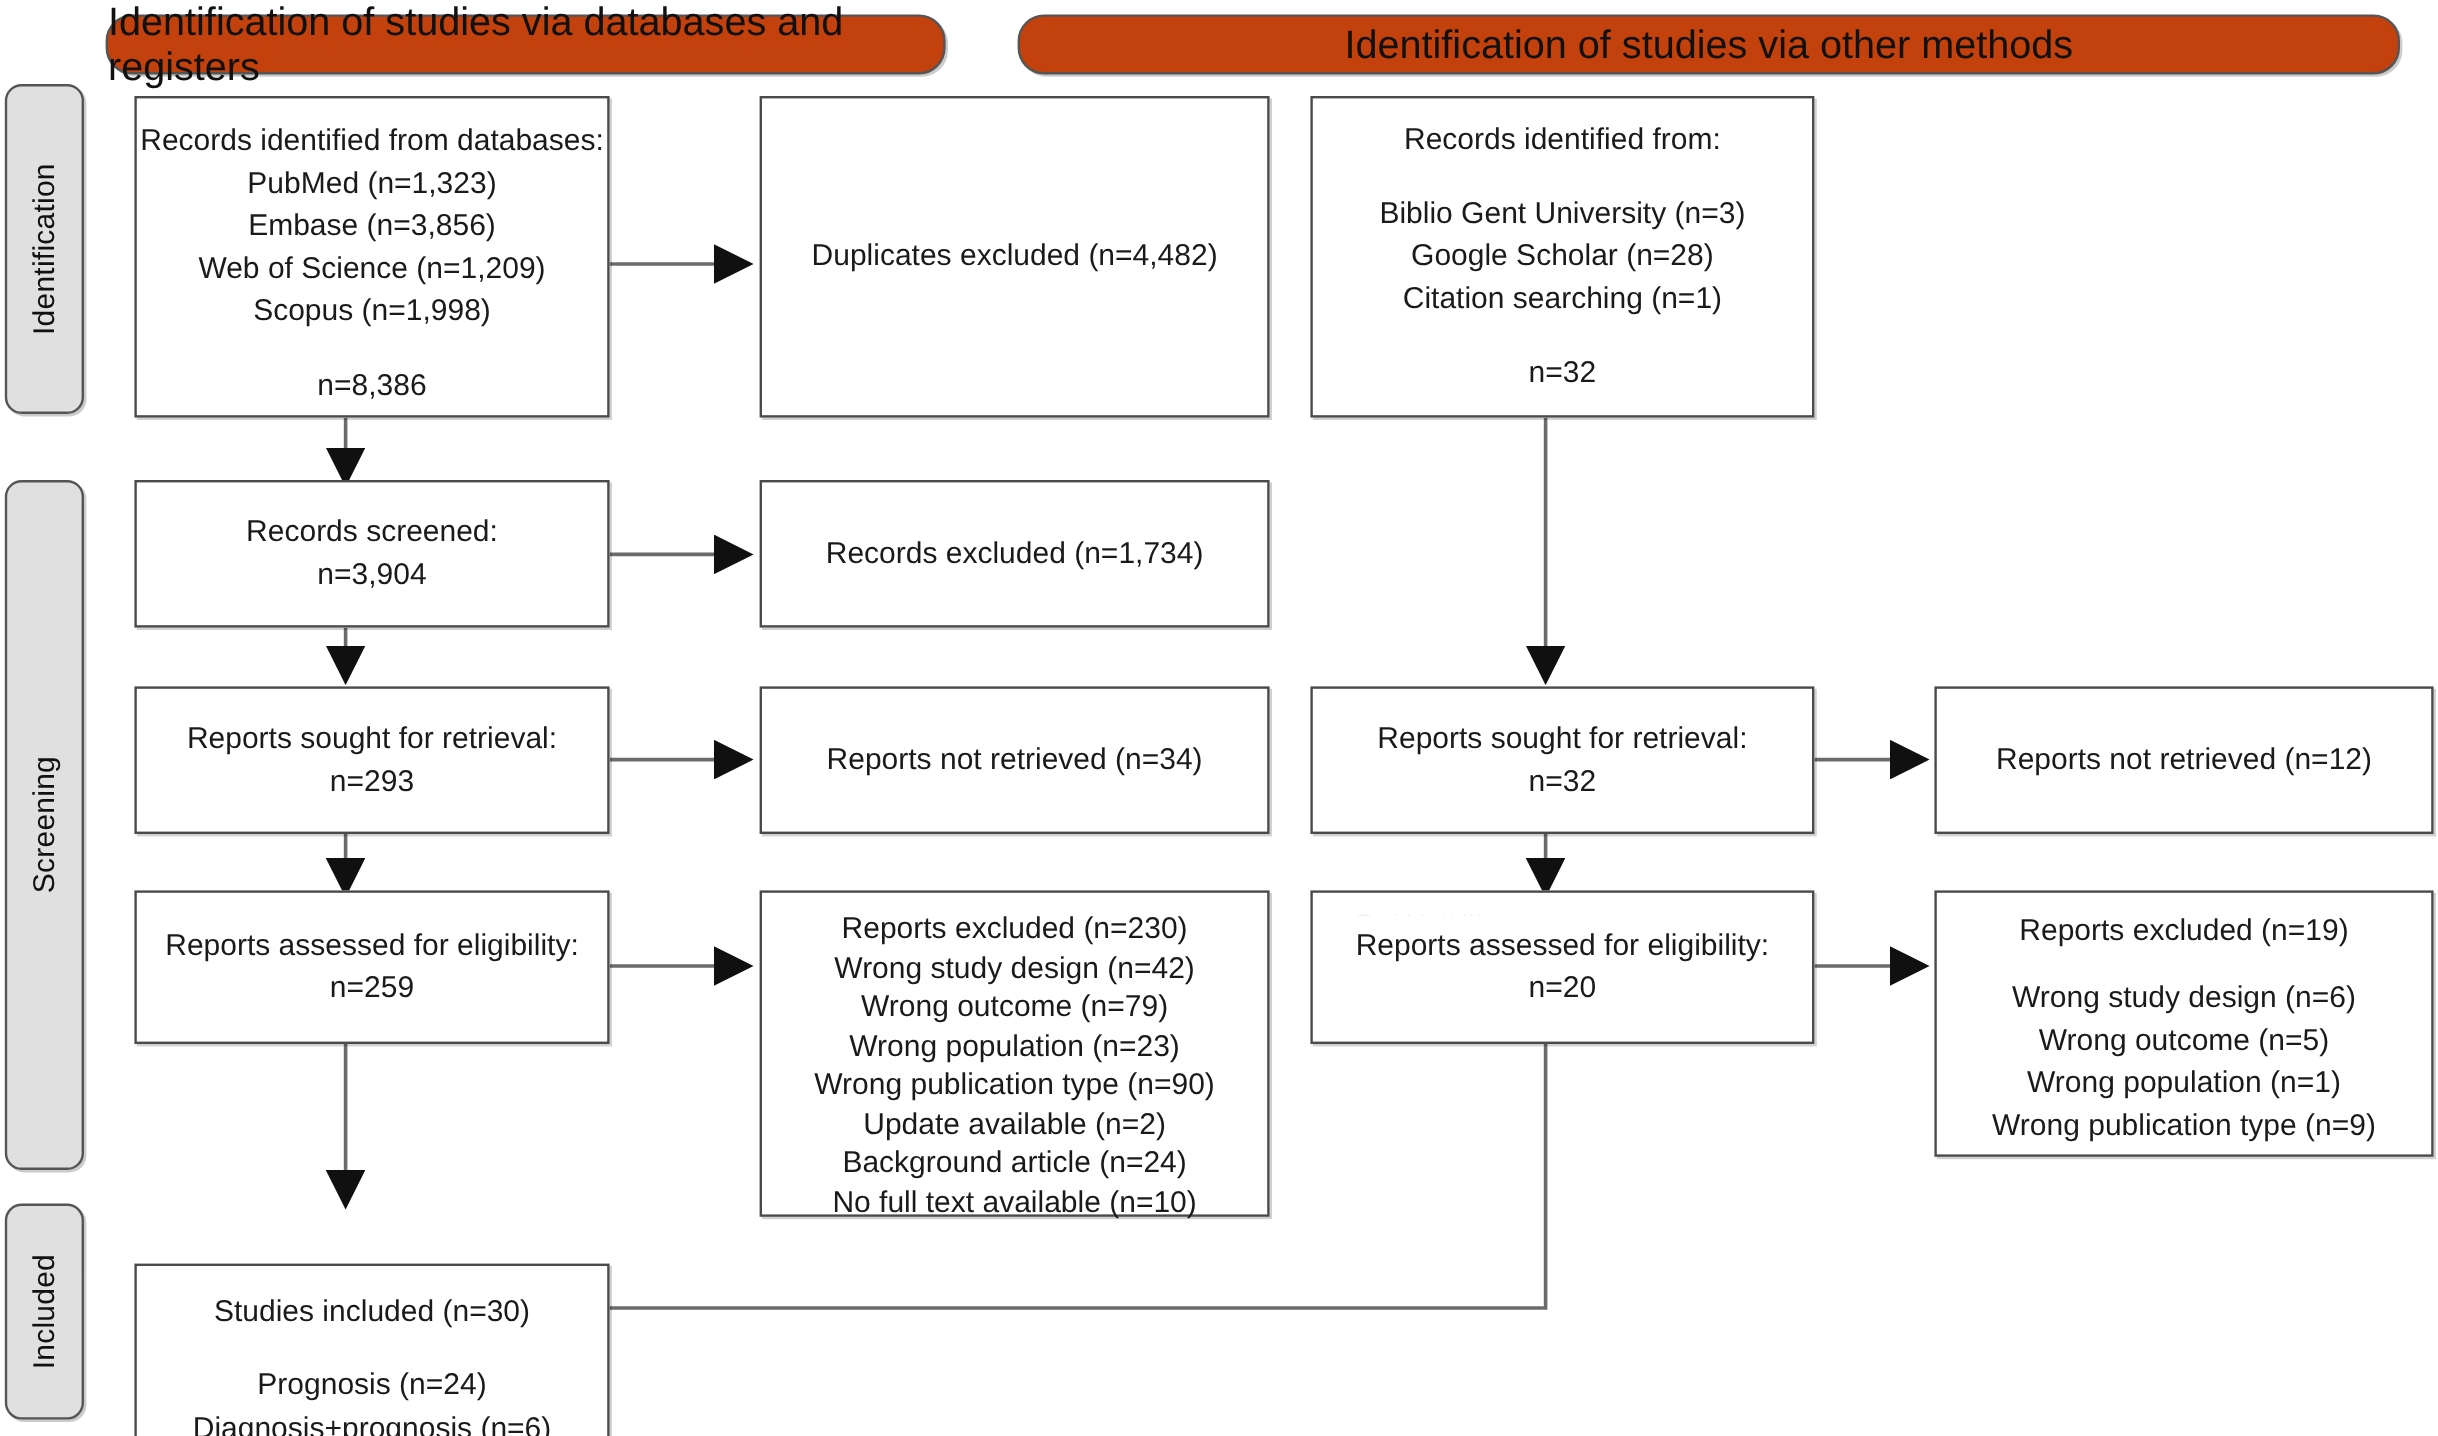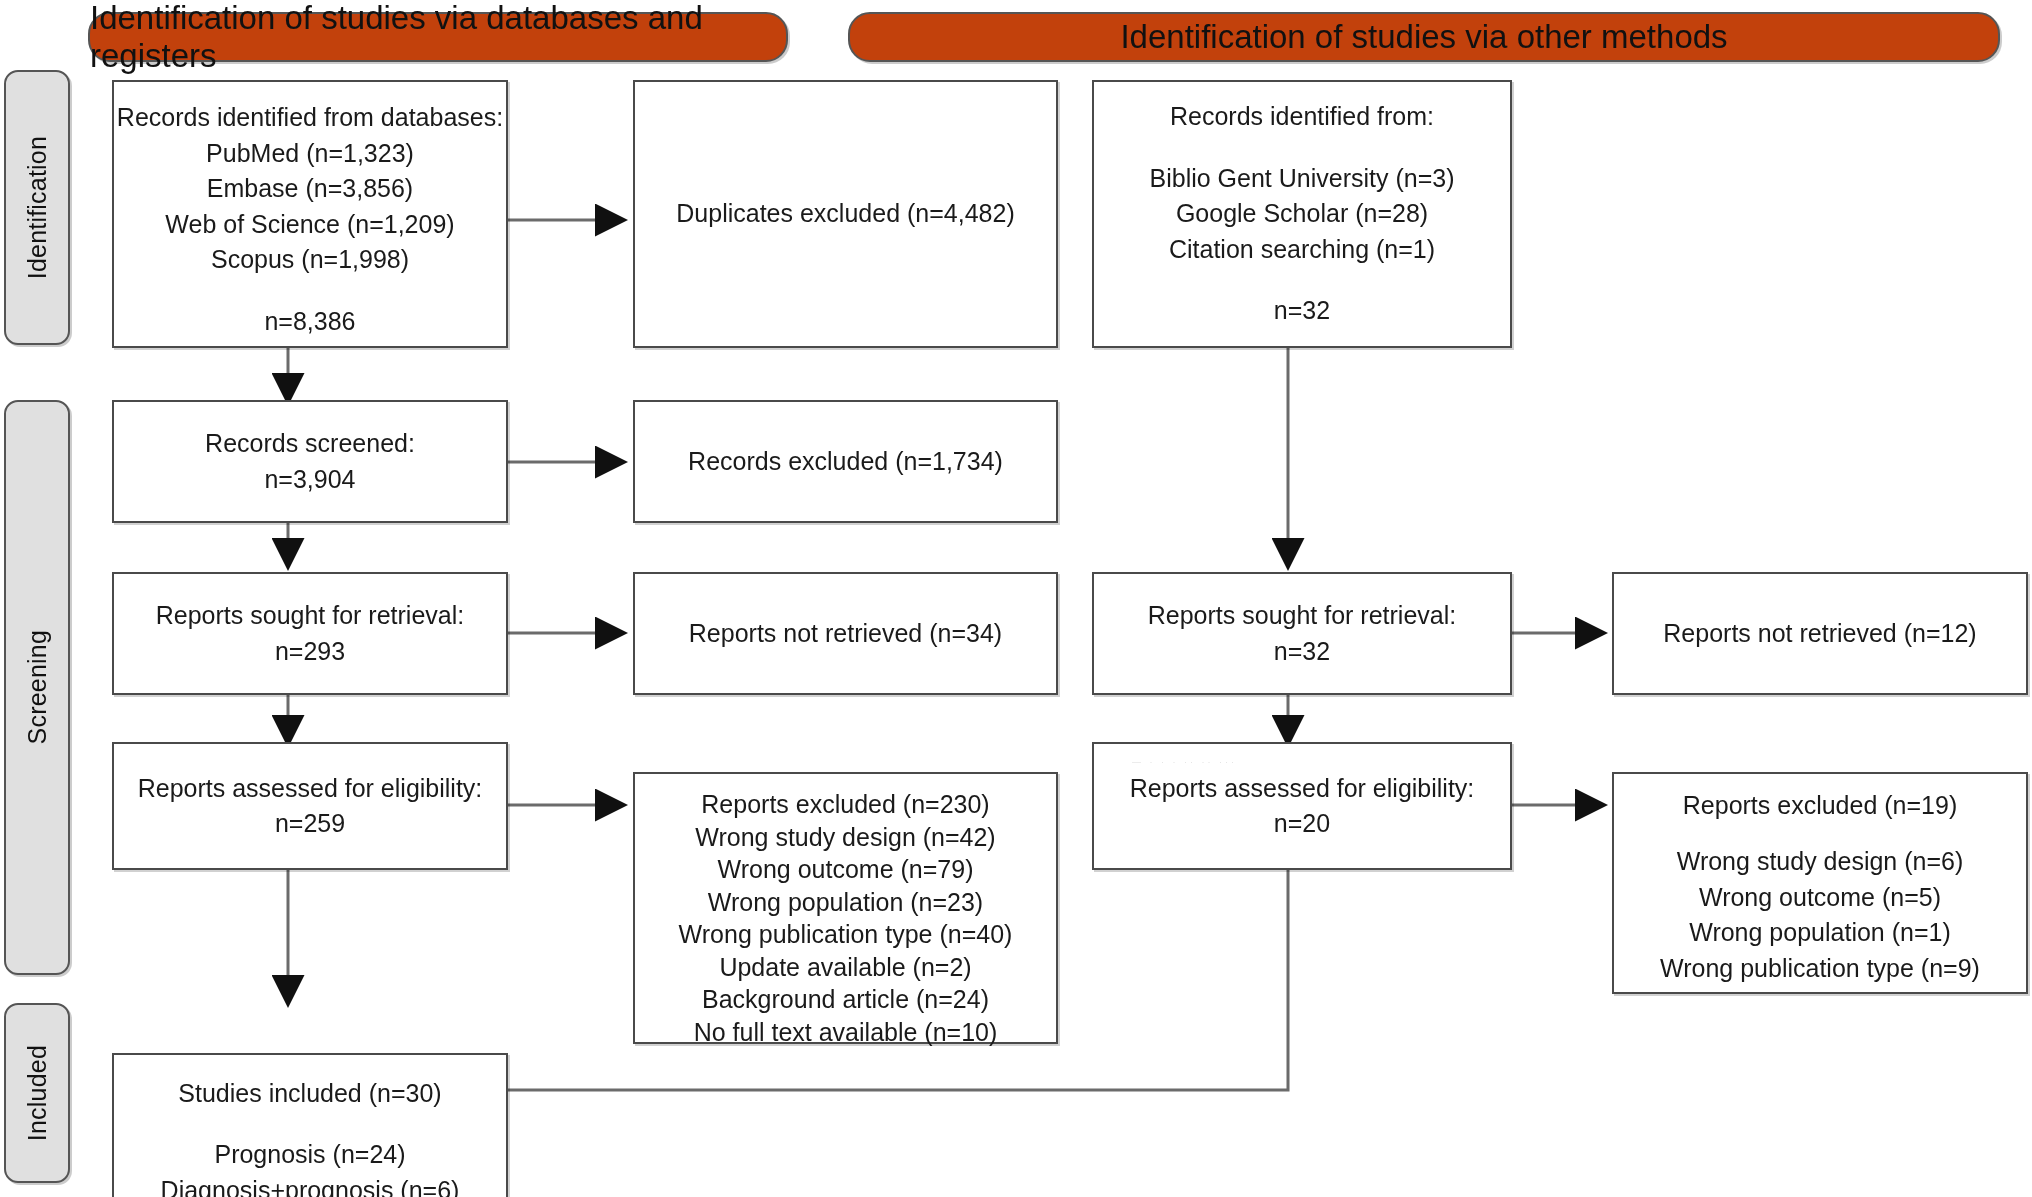--- a/index.html
+++ b/index.html
@@ -67,21 +67,21 @@
     align-items: center;
     justify-content: center;
     text-align: center;
     font-size: 25px;
     line-height: 1.42;
     padding: 6px 10px;
   }
   .node .line { display: block; white-space: nowrap; }
   .node .gap { height: 26px; }
   .node.tight { line-height: 1.30; }
-  .node.list-node { justify-content: flex-start; padding-top: 14px; margin-top: 30px; }
+  .node.list-node { justify-content: flex-start; padding-top: 14px; }
   .node.topalign { justify-content: flex-start; padding-top: 18px; }
 
   
   #wires {
     position: absolute;
     left: 0; top: 0;
     width: 2032px;
     height: 1197px;
     pointer-events: none;
   }
@@ -198,21 +198,21 @@
   <div class="node" style="left:112px; top:742px; width:396px; height:128px;">
     <span class="line">Reports assessed for eligibility:</span>
     <span class="line">n=259</span>
   </div>
 
   <div class="node list-node tight" style="left:633px; top:742px; width:425px; height:272px;">
     <span class="line">Reports excluded (n=230)</span>
     <span class="line">Wrong study design (n=42)</span>
     <span class="line">Wrong outcome (n=79)</span>
     <span class="line">Wrong population (n=23)</span>
-    <span class="line">Wrong publication type (n=40)</span>
+    <span class="line">Wrong publication type (n=90)</span>
     <span class="line">Update available (n=2)</span>
     <span class="line">Background article (n=24)</span>
     <span class="line">No full text available (n=10)</span>
   </div>
 
   <div class="node" style="left:1092px; top:80px; width:420px; height:268px;">
     <span class="line">Records identified from:</span>
     <span class="gap"></span>
     <span class="line">Biblio Gent University (n=3)</span>
     <span class="line">Google Scholar (n=28)</span>

